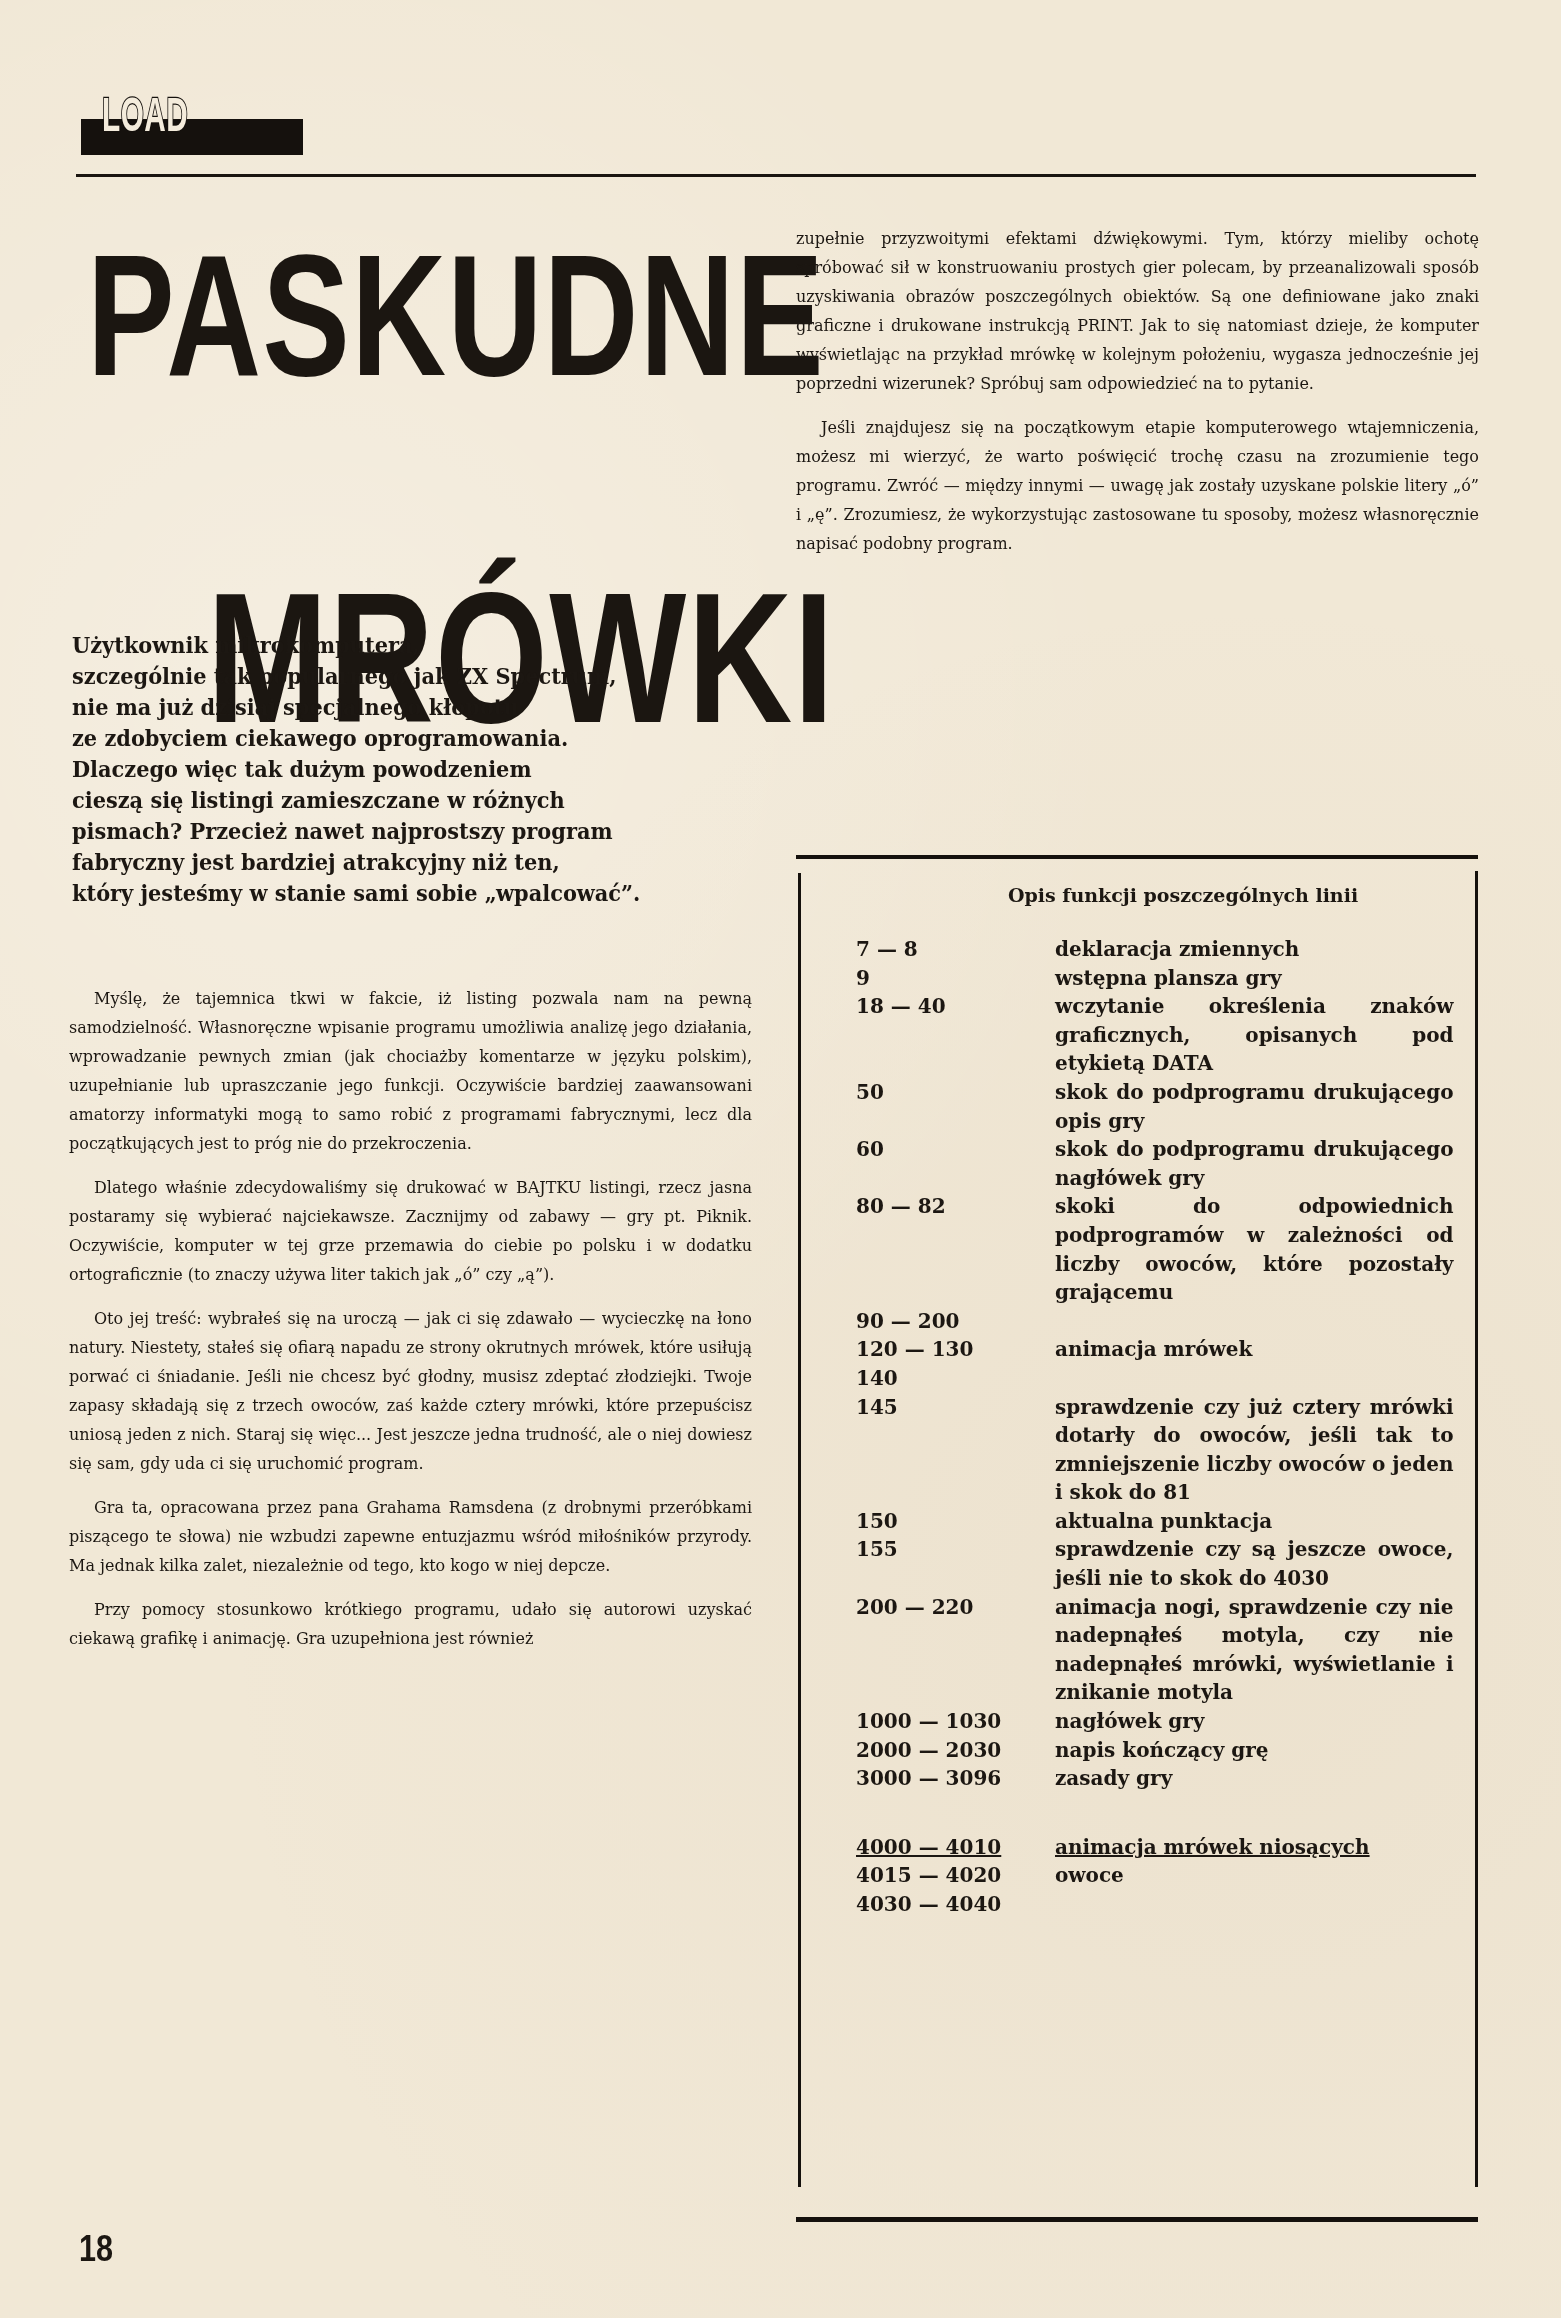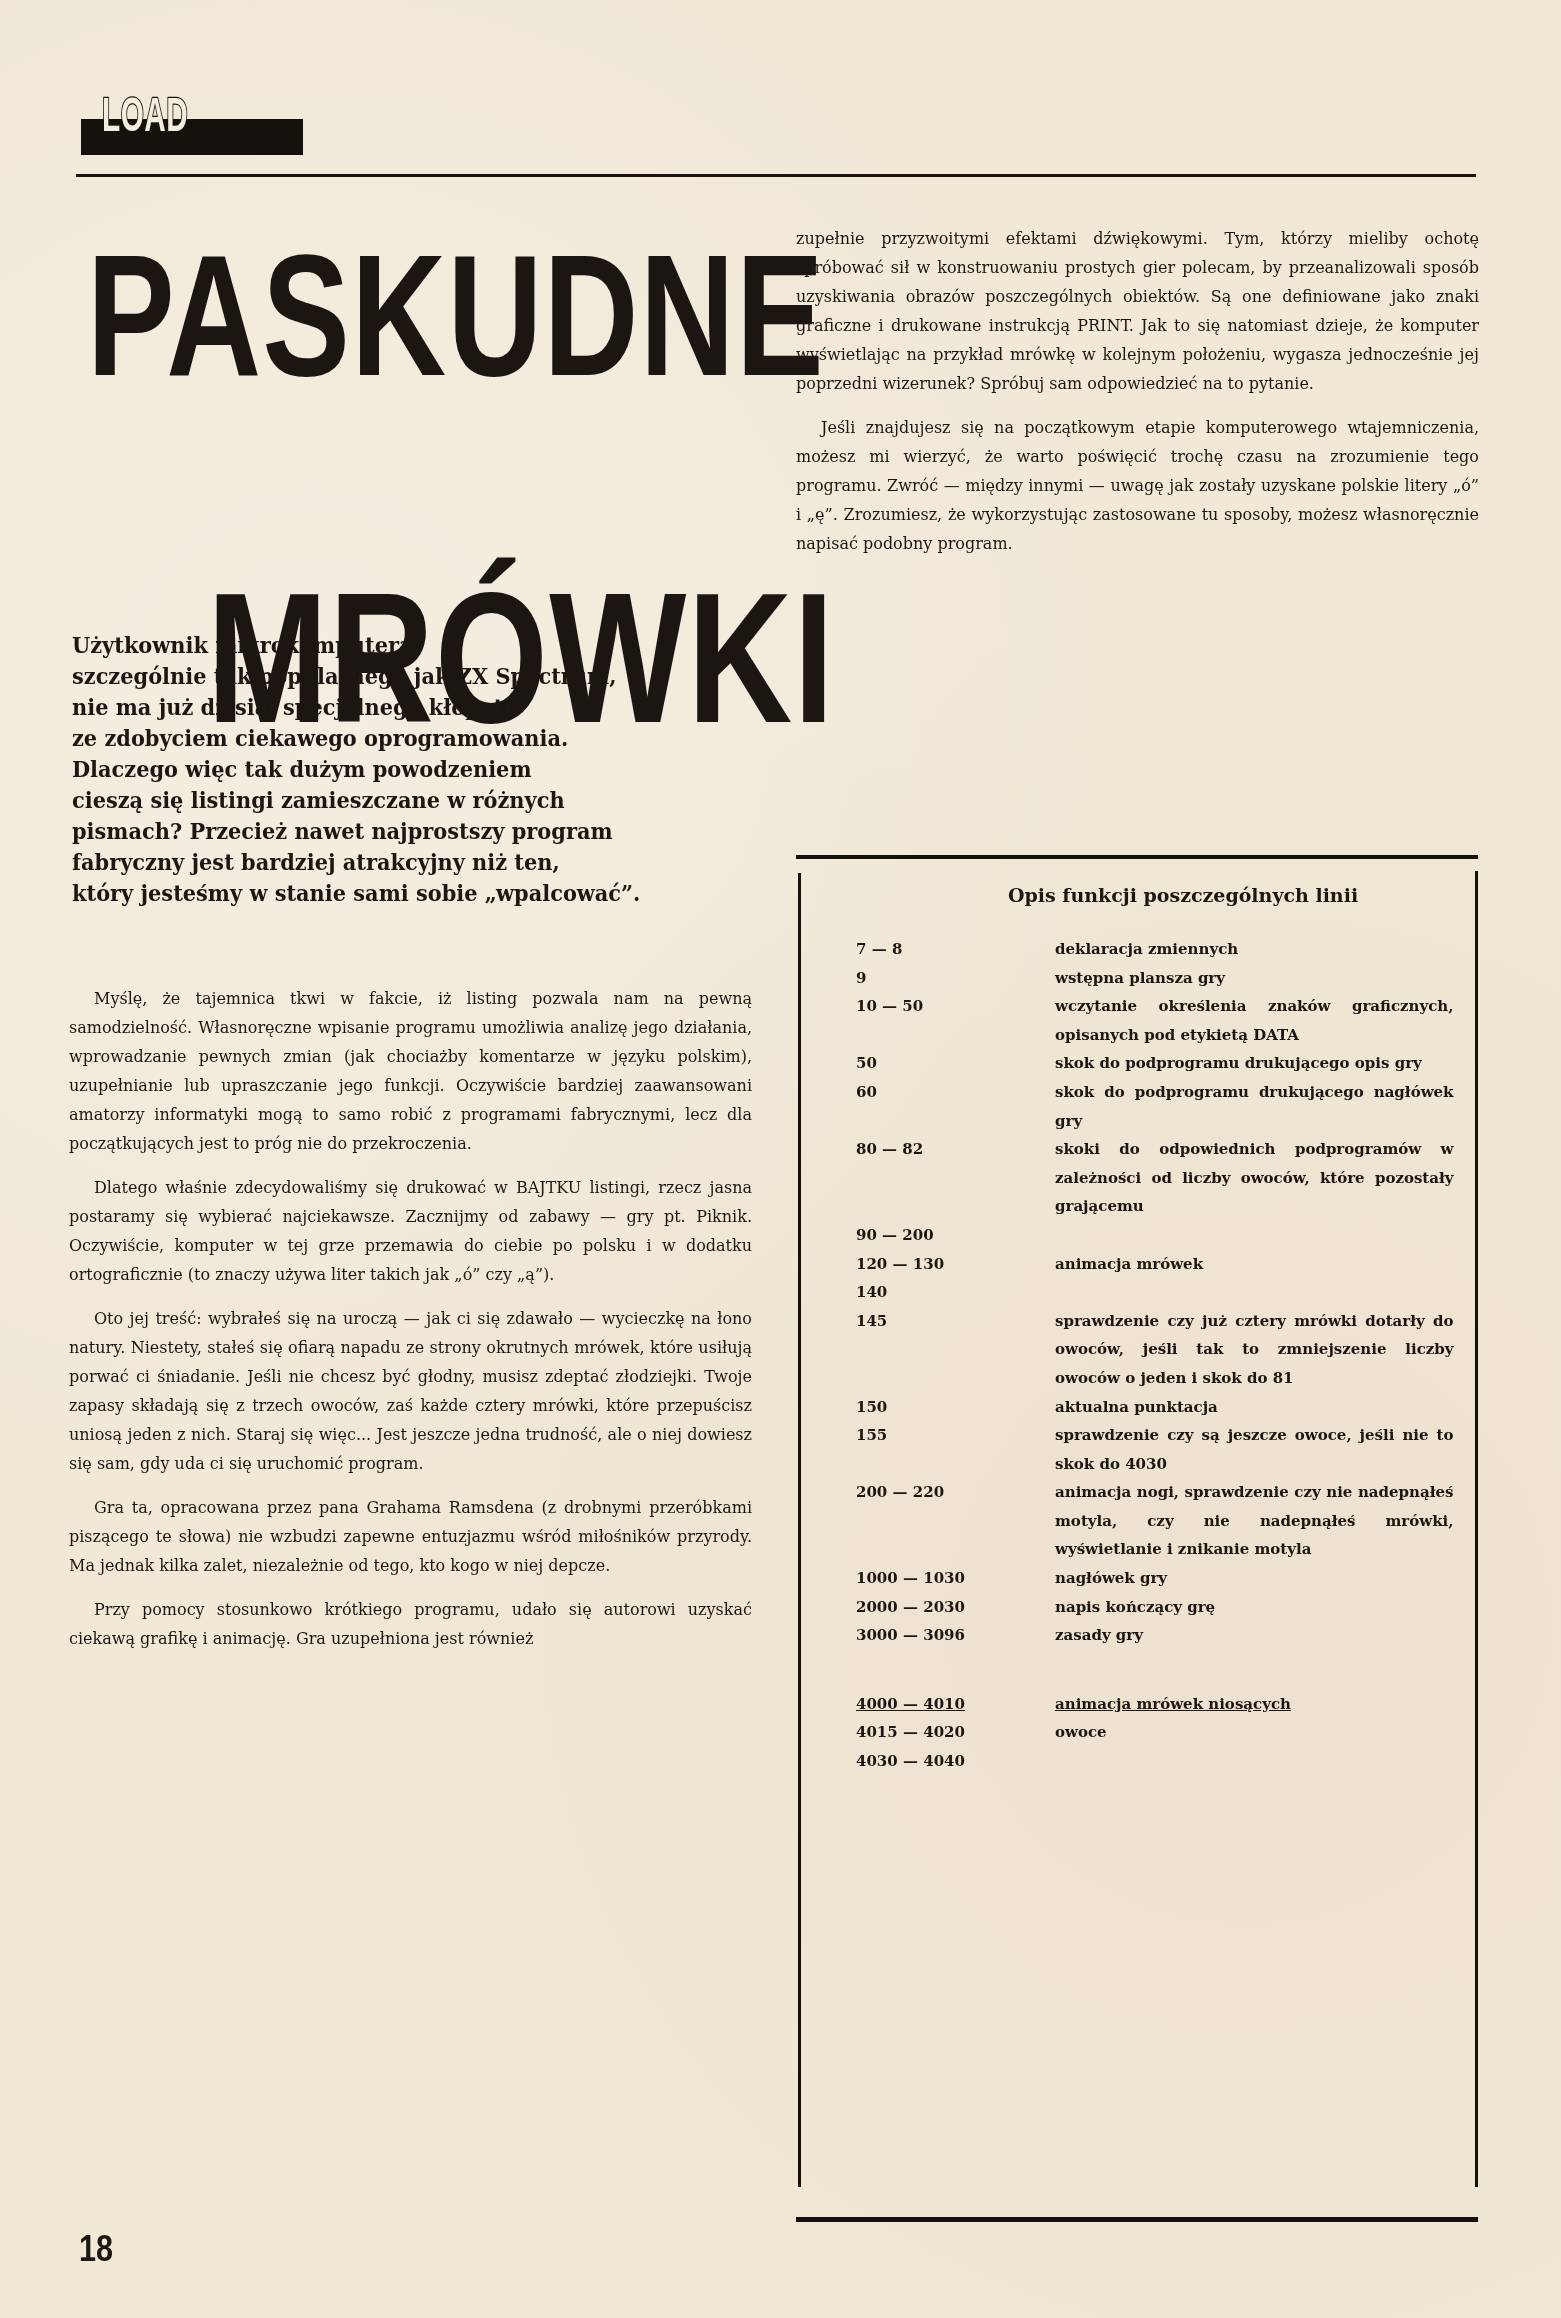--- a/index.html
+++ b/index.html
@@ -60,21 +60,21 @@
   #box-bottom { left: 796px; top: 2217px; width: 682px; height: 5px; background: #15110d; }
 
   #box-title {
     left: 801px; top: 879px; width: 764px; text-align: center;
     font-family: "DejaVu Serif", "Liberation Serif", serif;
     font-weight: 700; font-size: 19px; line-height: 33px;
   }
   #func-table {
     left: 856px; top: 935px; width: 609px;
     font-family: "DejaVu Serif", "Liberation Serif", serif;
-    font-weight: 700; font-size: 15px; line-height: 28.6px;
+    font-weight: 700; font-size: 20px; line-height: 28.6px;
   }
   .frow { display: flex; }
   .frow .range { width: 199px; flex: none; white-space: nowrap; }
   .frow .desc { flex: 1; text-align: justify; padding-right: 11.5px; }
   .frow.gap { margin-top: 40px; text-decoration: underline; }
 
   #page-number {
     left: 79px; top: 2228px;
     font-family: "Liberation Sans", "DejaVu Sans", sans-serif;
     font-weight: 700; font-size: 36px; line-height: 41px;
@@ -126,21 +126,21 @@
 <div id="func-table" class="abs">
   <div class="frow">
       <span class="range">7 — 8</span>
       <span class="desc">deklaracja zmiennych</span>
     </div>
   <div class="frow">
       <span class="range">9</span>
       <span class="desc">wstępna plansza gry</span>
     </div>
   <div class="frow">
-      <span class="range">10 — 50</span>
+      <span class="range">18 — 40</span>
       <span class="desc">wczytanie określenia znaków graficznych, opisanych pod etykietą DATA</span>
     </div>
   <div class="frow">
       <span class="range">50</span>
       <span class="desc">skok do podprogramu drukującego opis gry</span>
     </div>
   <div class="frow">
       <span class="range">60</span>
       <span class="desc">skok do podprogramu drukującego nagłówek gry</span>
     </div>

